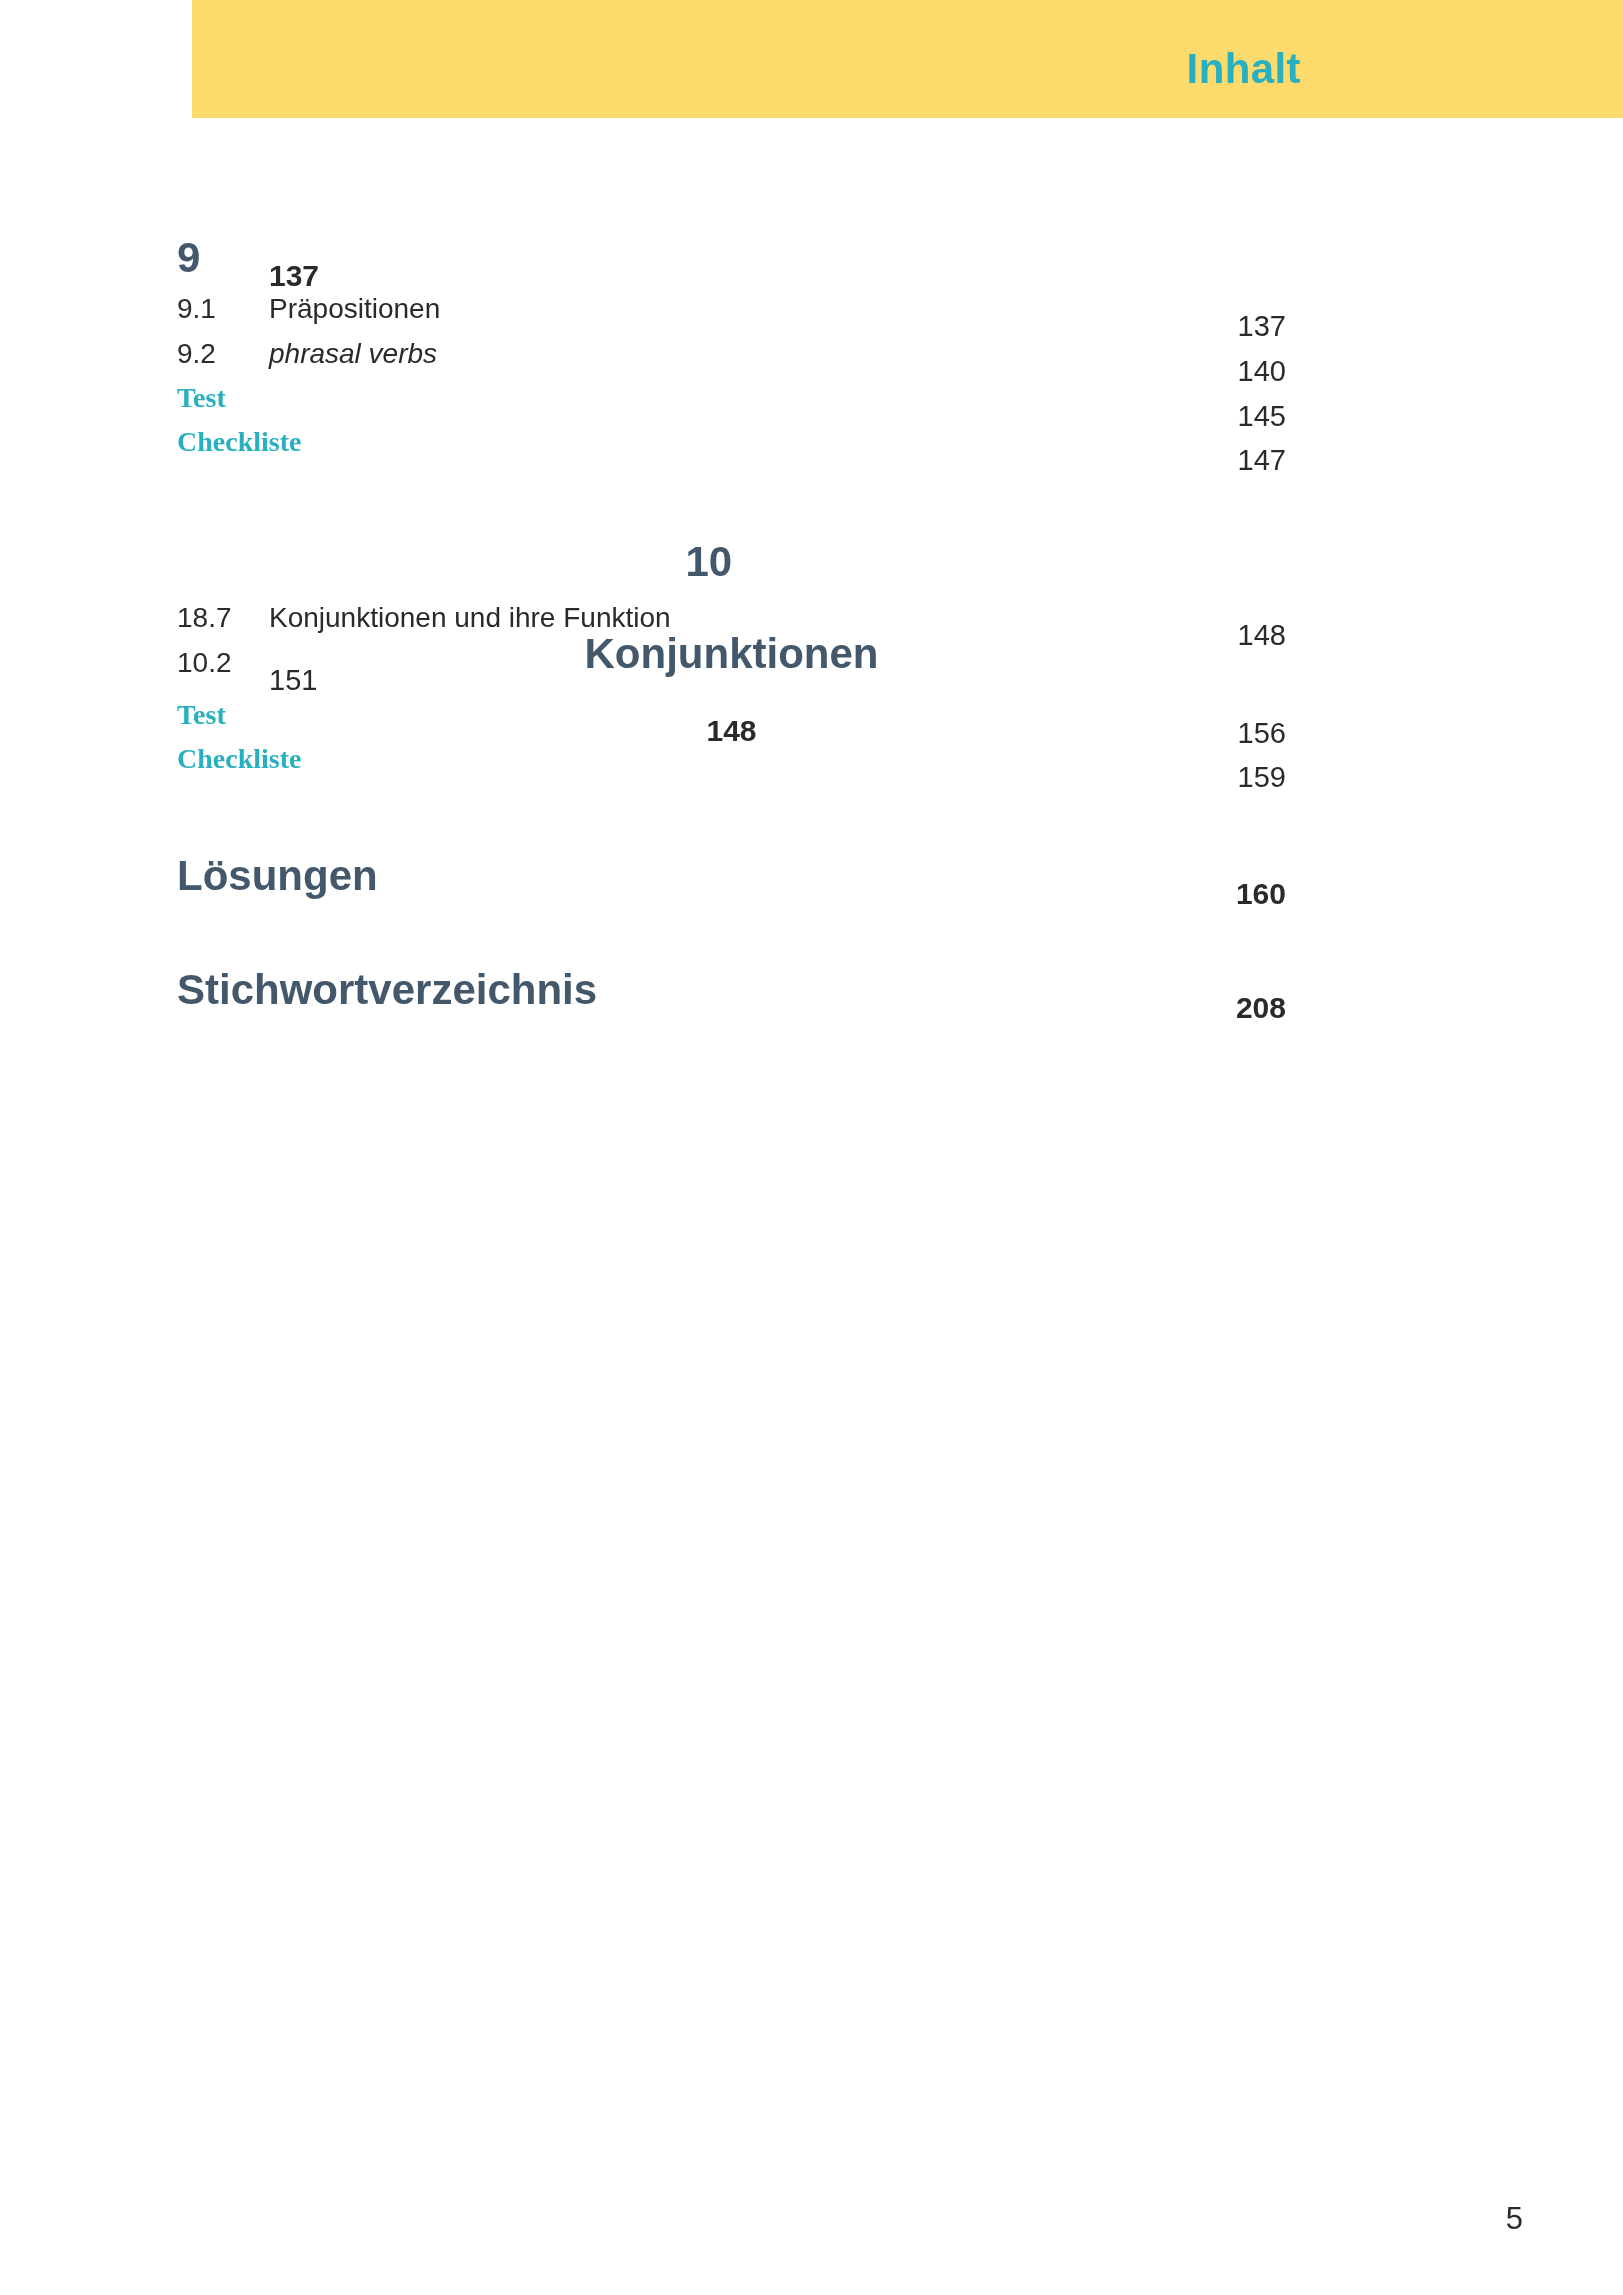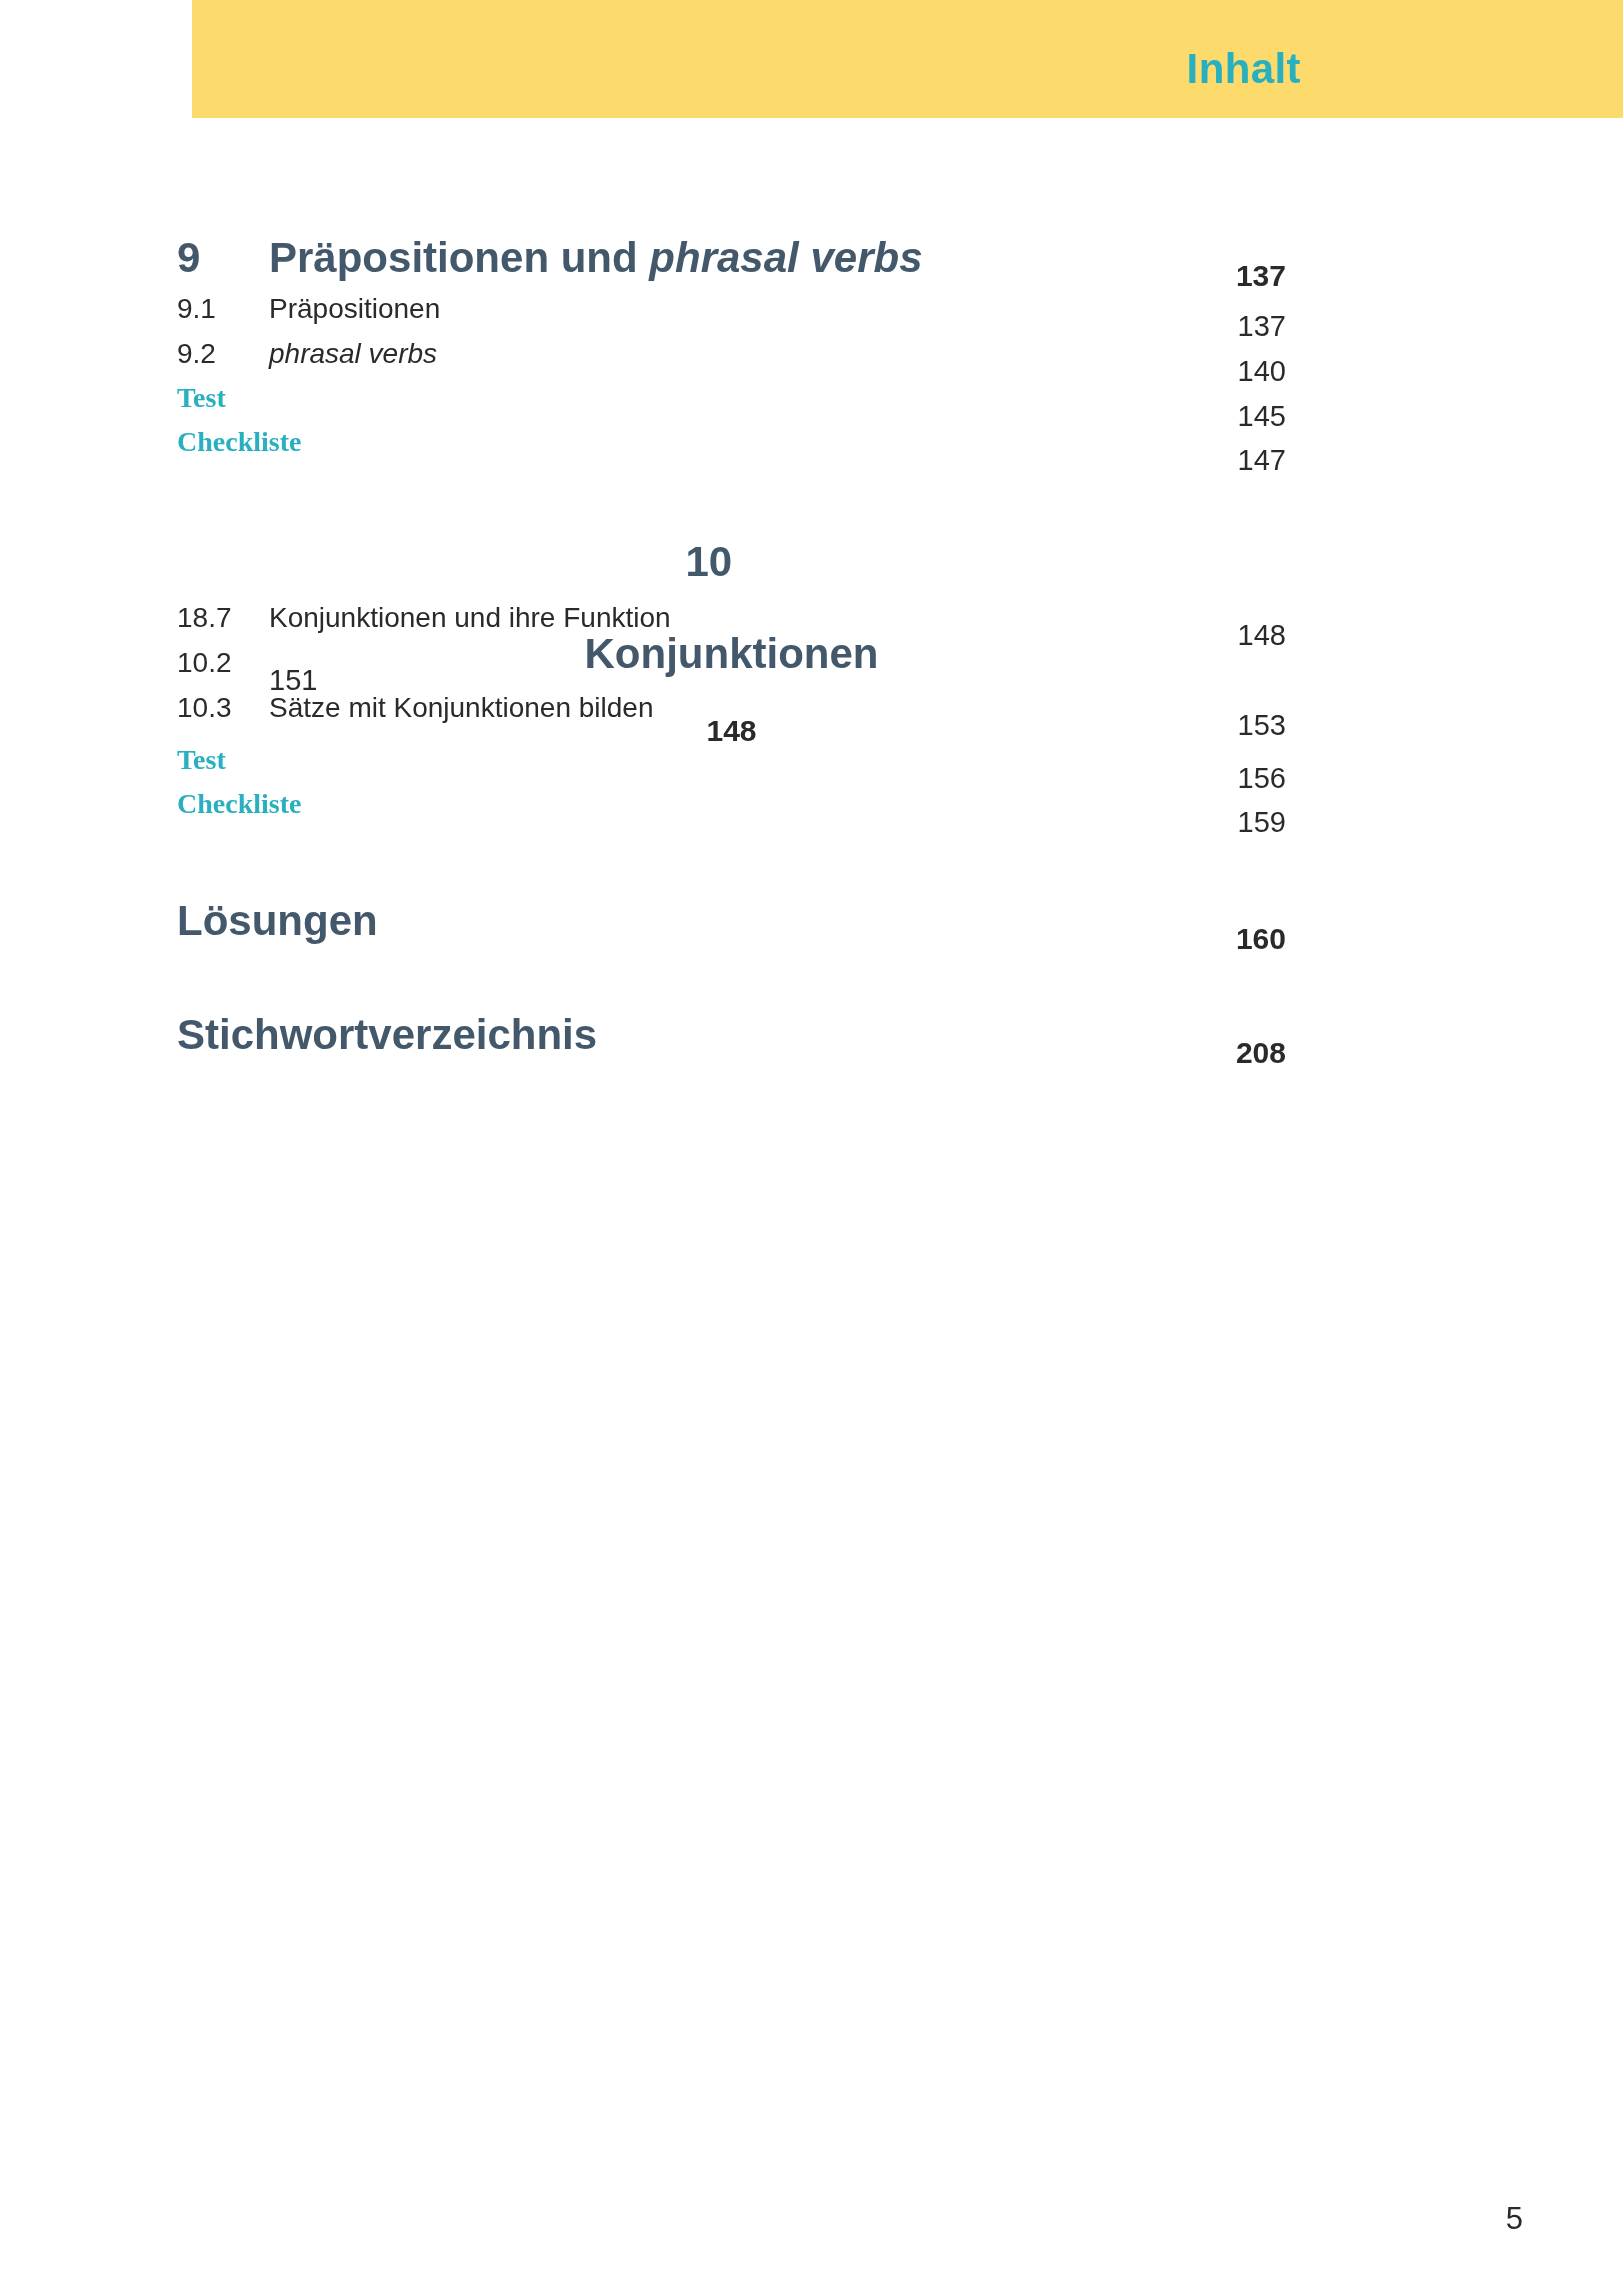--- a/index.html
+++ b/index.html
@@ -117,21 +117,20 @@
 <div class="page">
 
   <header class="banner">
     <span class="banner-title">Inhalt</span>
   </header>
 
   <main class="toc">
 
     <div class="row heading">
       <span class="num">9</span>
-      <span class="title"><span>Präpositionen und </span><span class="italic">phrasal verbs</span></span>
       <span class="pg">137</span>
     </div>
 
     <div class="row">
       <span class="num">9.1</span>
       <span class="title">Präpositionen</span>
       <span class="pg">137</span>
     </div>
 
     <div class="row">
@@ -160,25 +159,20 @@
       <span class="num">18.7</span>
       <span class="title">Konjunktionen und ihre Funktion</span>
       <span class="pg">148</span>
     </div>
 
     <div class="row">
       <span class="num">10.2</span>
       <span class="pg">151</span>
     </div>
 
-    <div class="row">
-      <span class="num">10.3</span>
-      <span class="title">Sätze mit Konjunktionen bilden</span>
-      <span class="pg">153</span>
-    </div>
 
     <div class="row extra mt-test2">
       <span class="title">Test</span>
       <span class="pg">156</span>
     </div>
 
     <div class="row extra">
       <span class="title">Checkliste</span>
       <span class="pg">159</span>
     </div>

